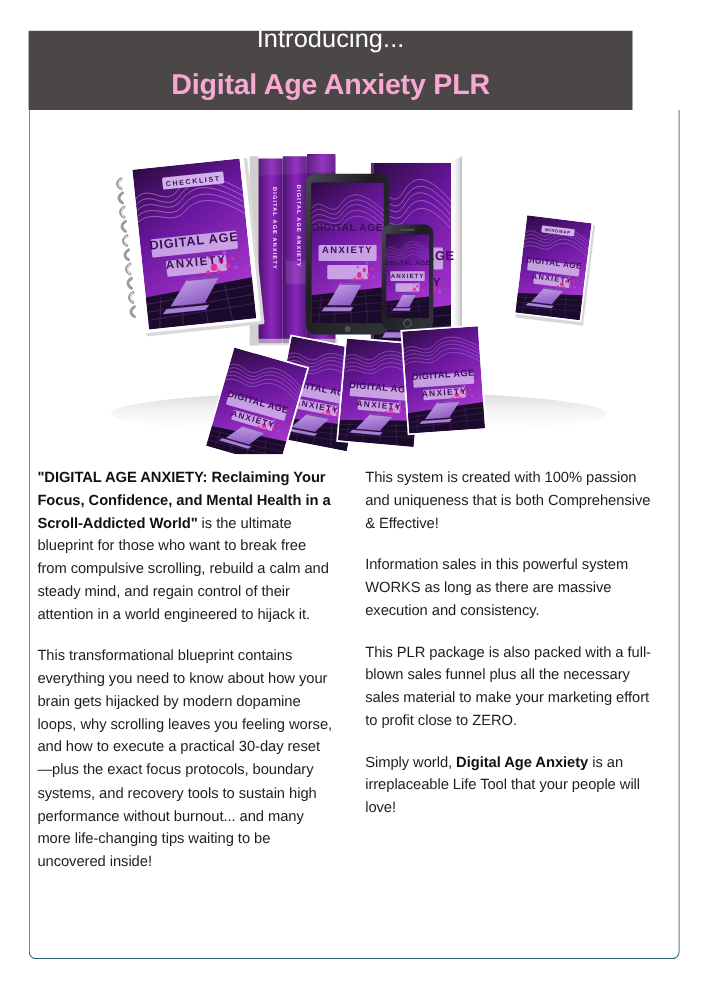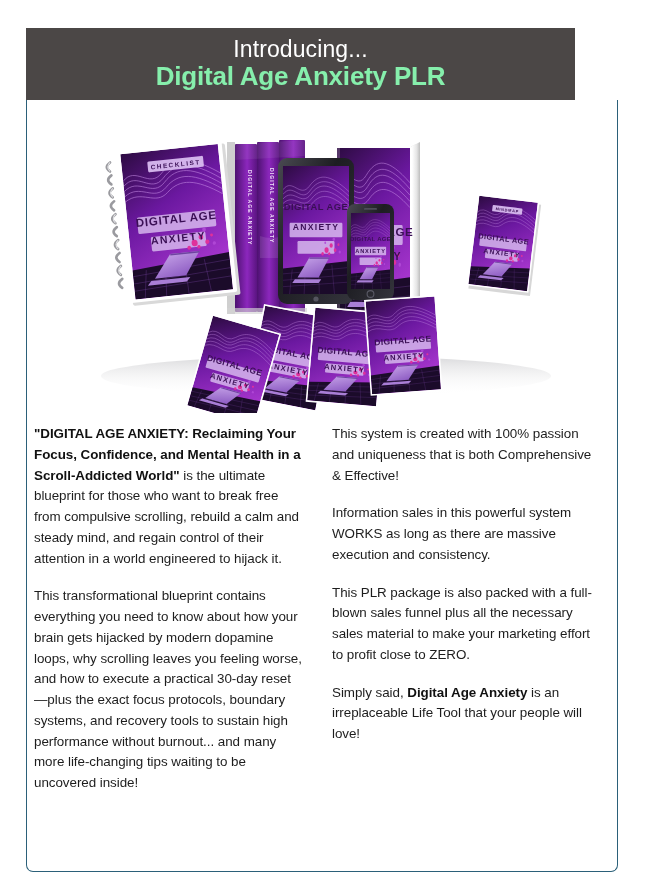--- a/index.html
+++ b/index.html
@@ -39,26 +39,26 @@
   }
   .header-eyebrow {
     color: #ffffff;
     font-size: 23px;
     font-weight: 400;
     line-height: 1.02;
     letter-spacing: 0.1px;
     margin: 0 0 1px 0;
   }
   .header-title {
-    color: #86efac;
+    color: #f9a8d4;
     font-size: 26px;
     font-weight: 700;
     line-height: 1.05;
     letter-spacing: -0.2px;
-    margin: 0;
+    margin: 14px;
     white-space: nowrap;
   }
 
   
   .content-frame {
     position: absolute;
     left: 26px;
     top: 100px;
     width: 592px;
     height: 772px;
@@ -332,18 +332,18 @@
 
     <div class="col">
       <p class="lede"><b>"DIGITAL AGE ANXIETY: Reclaiming Your Focus, Confidence, and Mental Health in a Scroll-Addicted World"</b><span> is the ultimate blueprint for those who want to break free from compulsive scrolling, rebuild a calm and steady mind, and regain control of their attention in a world engineered to hijack it.</span></p>
       <p>This transformational blueprint contains everything you need to know about how your brain gets hijacked by modern dopamine loops, why scrolling leaves you feeling worse, and how to execute a practical 30-day reset—plus the exact focus protocols, boundary systems, and recovery tools to sustain high performance without burnout... and many more life-changing tips waiting to be uncovered inside!</p>
     </div>
 
     <div class="col">
       <p>This system is created with 100% passion and uniqueness that is both Comprehensive &amp; Effective!</p>
       <p>Information sales in this powerful system WORKS as long as there are massive execution and consistency.</p>
       <p>This PLR package is also packed with a full-blown sales funnel plus all the necessary sales material to make your marketing effort to profit close to ZERO.</p>
-      <p><span>Simply said, </span><b>Digital Age Anxiety</b><span> is an irreplaceable Life Tool that your people will love!</span></p>
+      <p><span>Simply world, </span><b>Digital Age Anxiety</b><span> is an irreplaceable Life Tool that your people will love!</span></p>
     </div>
 
   </div>
 
 </div>
 
 </body></html>

